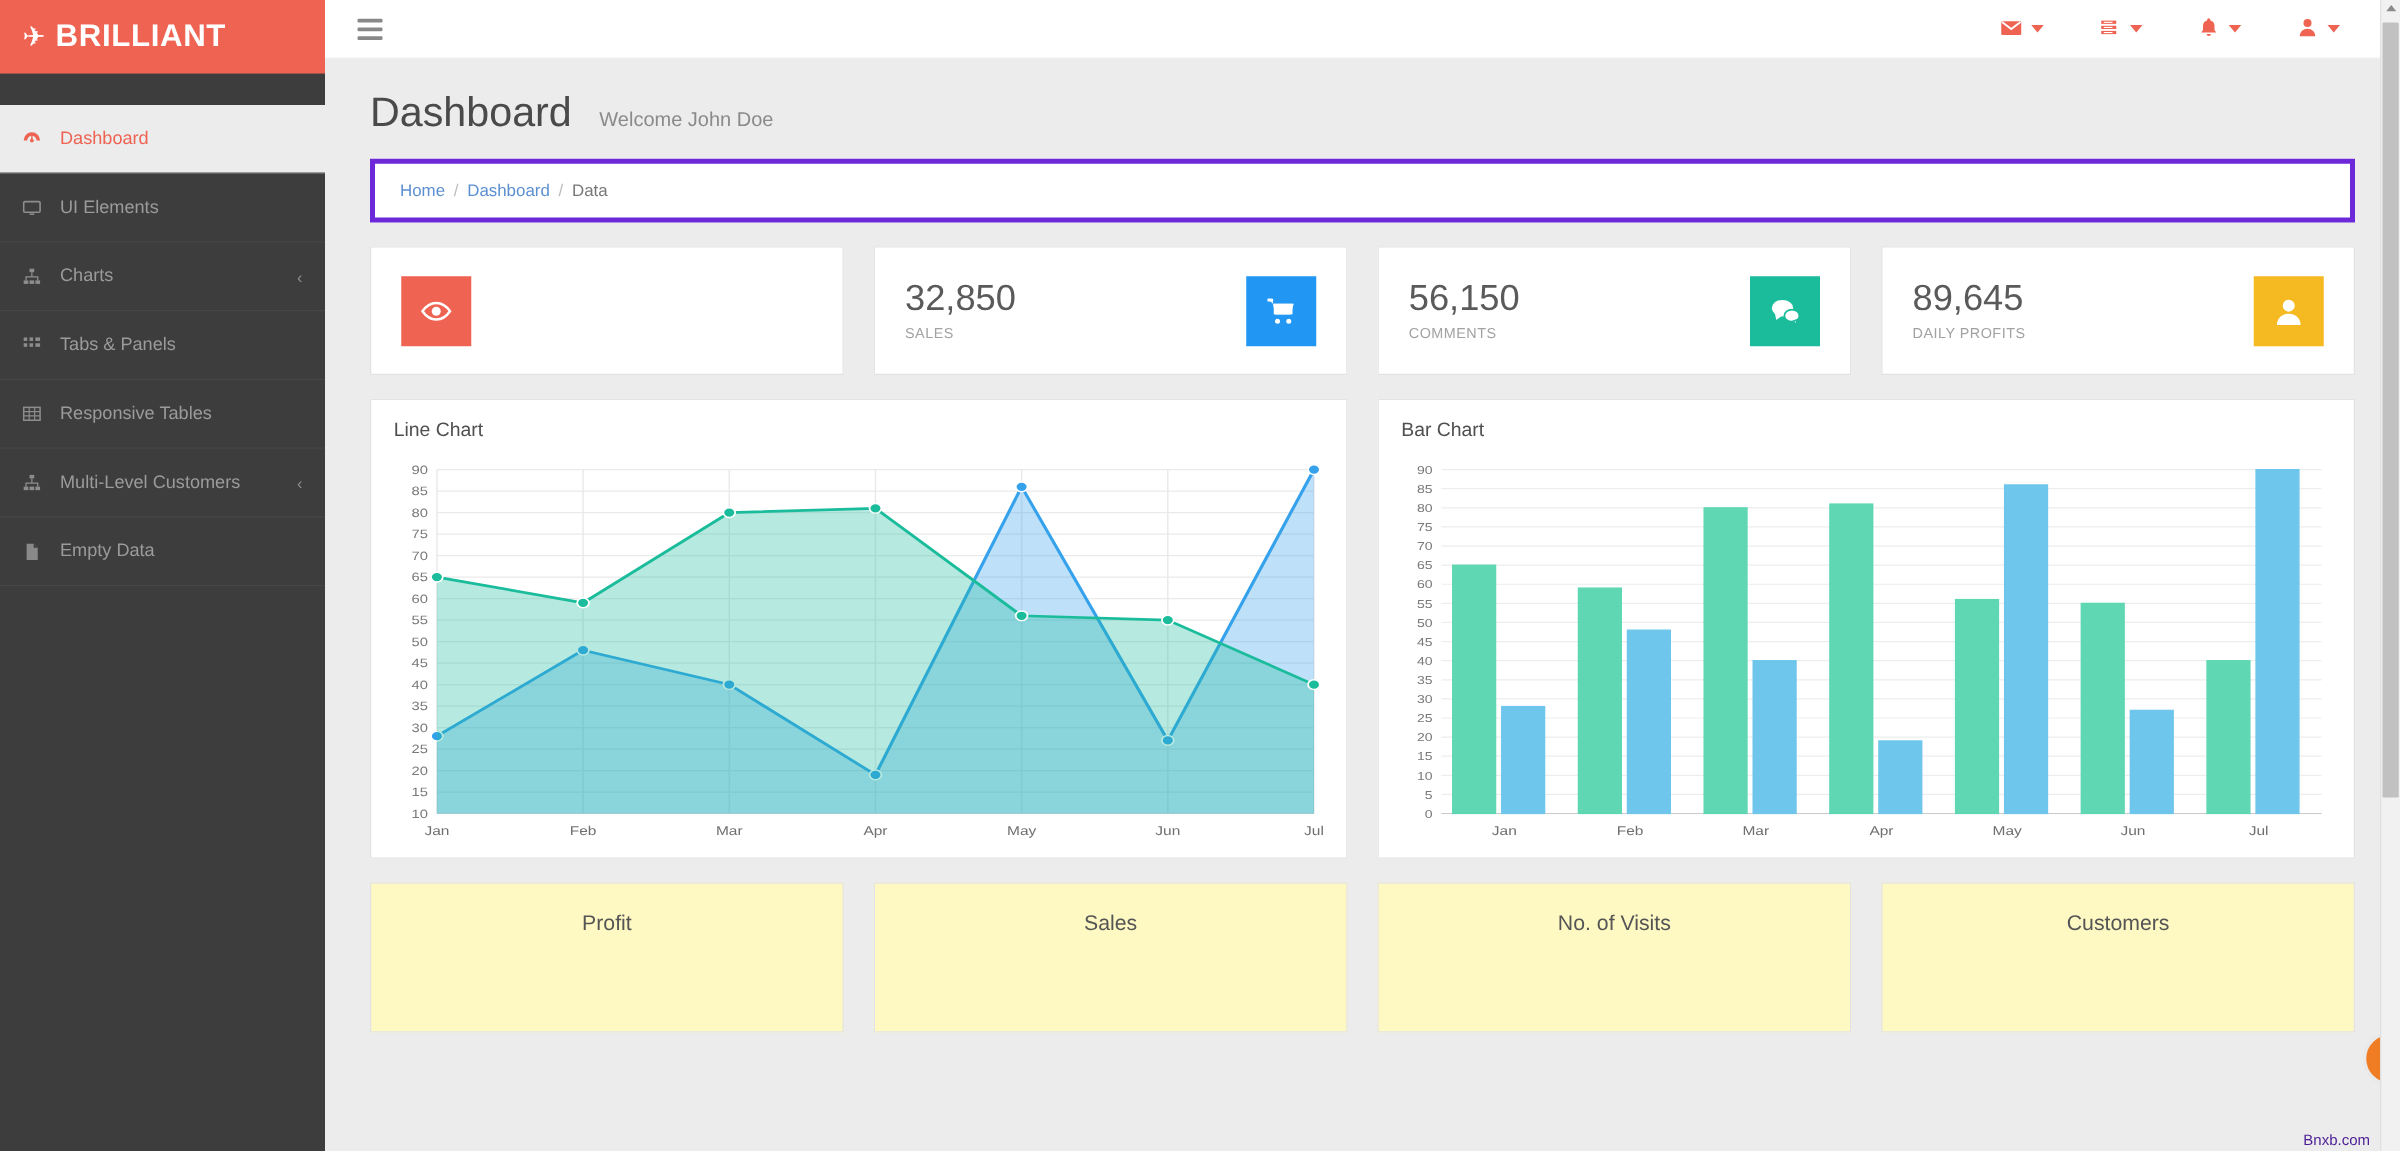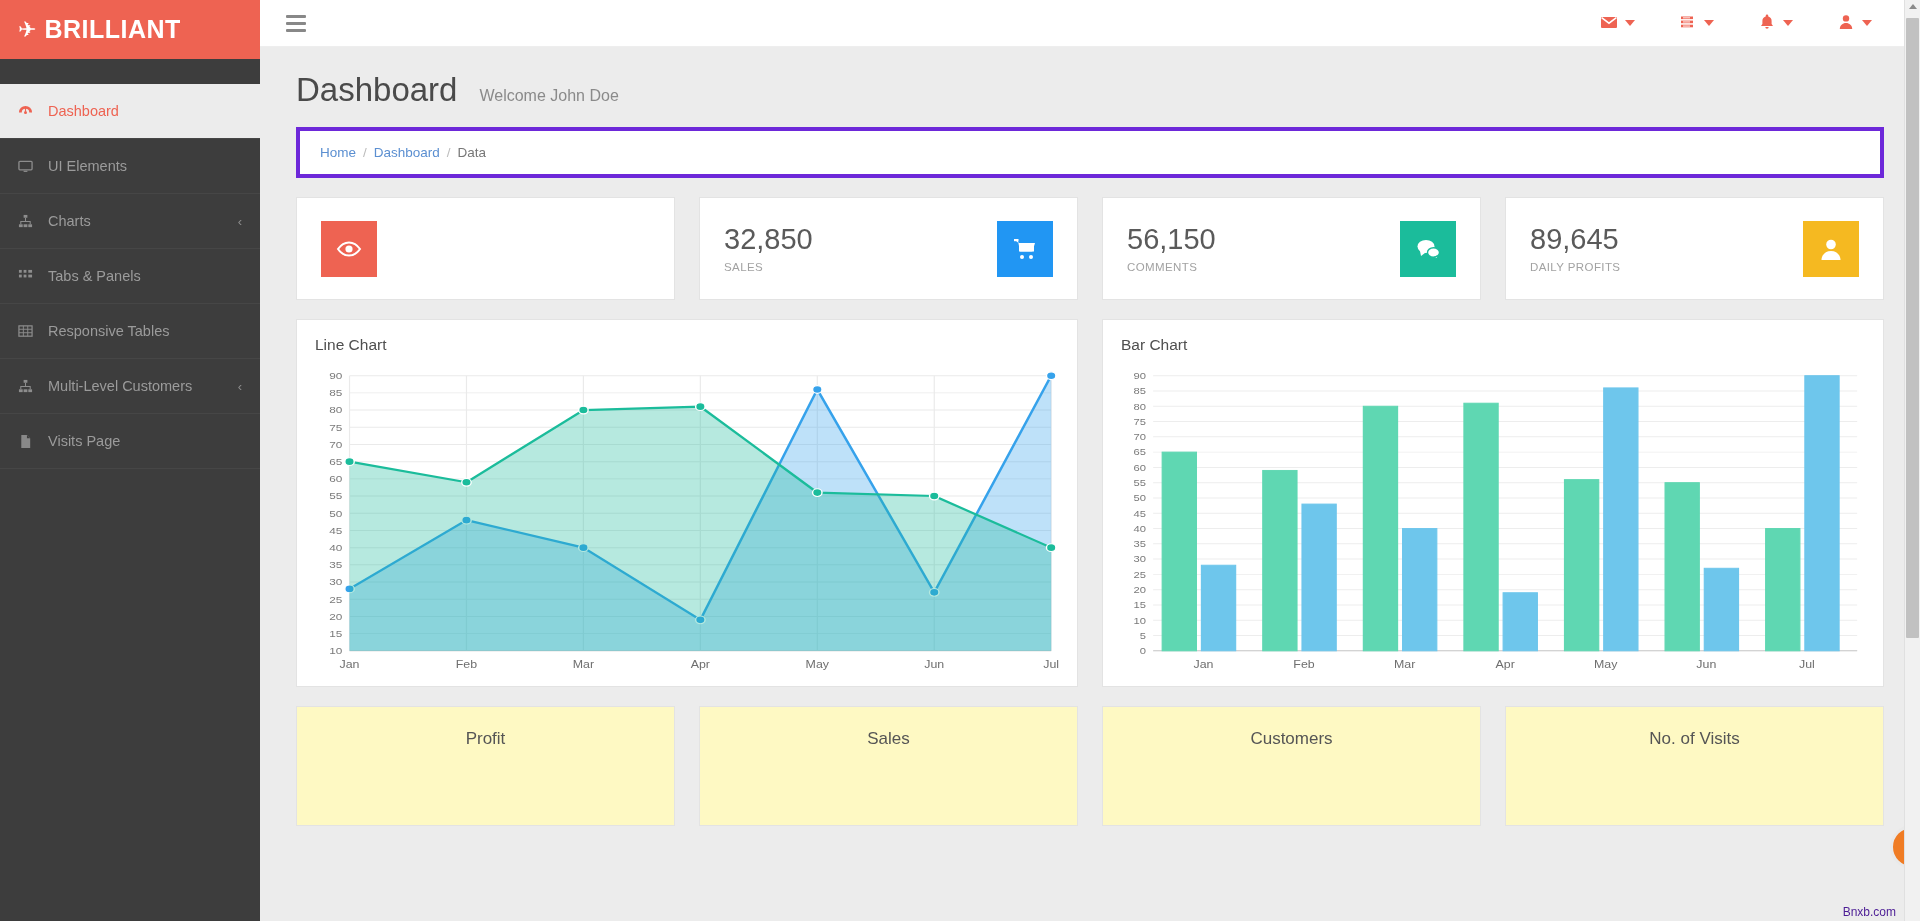--- a/index.html
+++ b/index.html
@@ -227,21 +227,21 @@
           <span class="nav-label">Multi-Level Customers</span>
           <span class="caret-left">‹</span>
         </div>
         <div class="nav-item">
           <span class="nav-icon">
             <svg width="15" height="15" viewBox="0 0 16 16">
               <path fill="#8d8d8d" d="M3.5 1h6l3.5 3.5V15H3.5z" opacity=".95"></path>
               <path fill="#3d3d3d" d="M9.5 1v3.5H13z"></path>
             </svg>
           </span>
-          <span class="nav-label">Visits Page</span>
+          <span class="nav-label">Empty Data</span>
         </div>
       </div>
     <div class="sidebar-fill"></div>
   </div>
 
   <div class="main">
 
     <div class="topbar">
       <div class="hamburger">
         <span></span>
@@ -513,26 +513,26 @@
               <div class="bottom-title">Profit</div>
             </div>
           </div>
           <div class="bottom-col">
             <div class="bottom-panel">
               <div class="bottom-title">Sales</div>
             </div>
           </div>
           <div class="bottom-col">
             <div class="bottom-panel">
-              <div class="bottom-title">Customers</div>
+              <div class="bottom-title">No. of Visits</div>
             </div>
           </div>
           <div class="bottom-col">
             <div class="bottom-panel">
-              <div class="bottom-title">No. of Visits</div>
+              <div class="bottom-title">Customers</div>
             </div>
           </div>
         </div>
 
     </div>
 
     <div class="scroll-badge">
       <span>77</span>
     </div>
     <div class="watermark">Bnxb.com</div>

